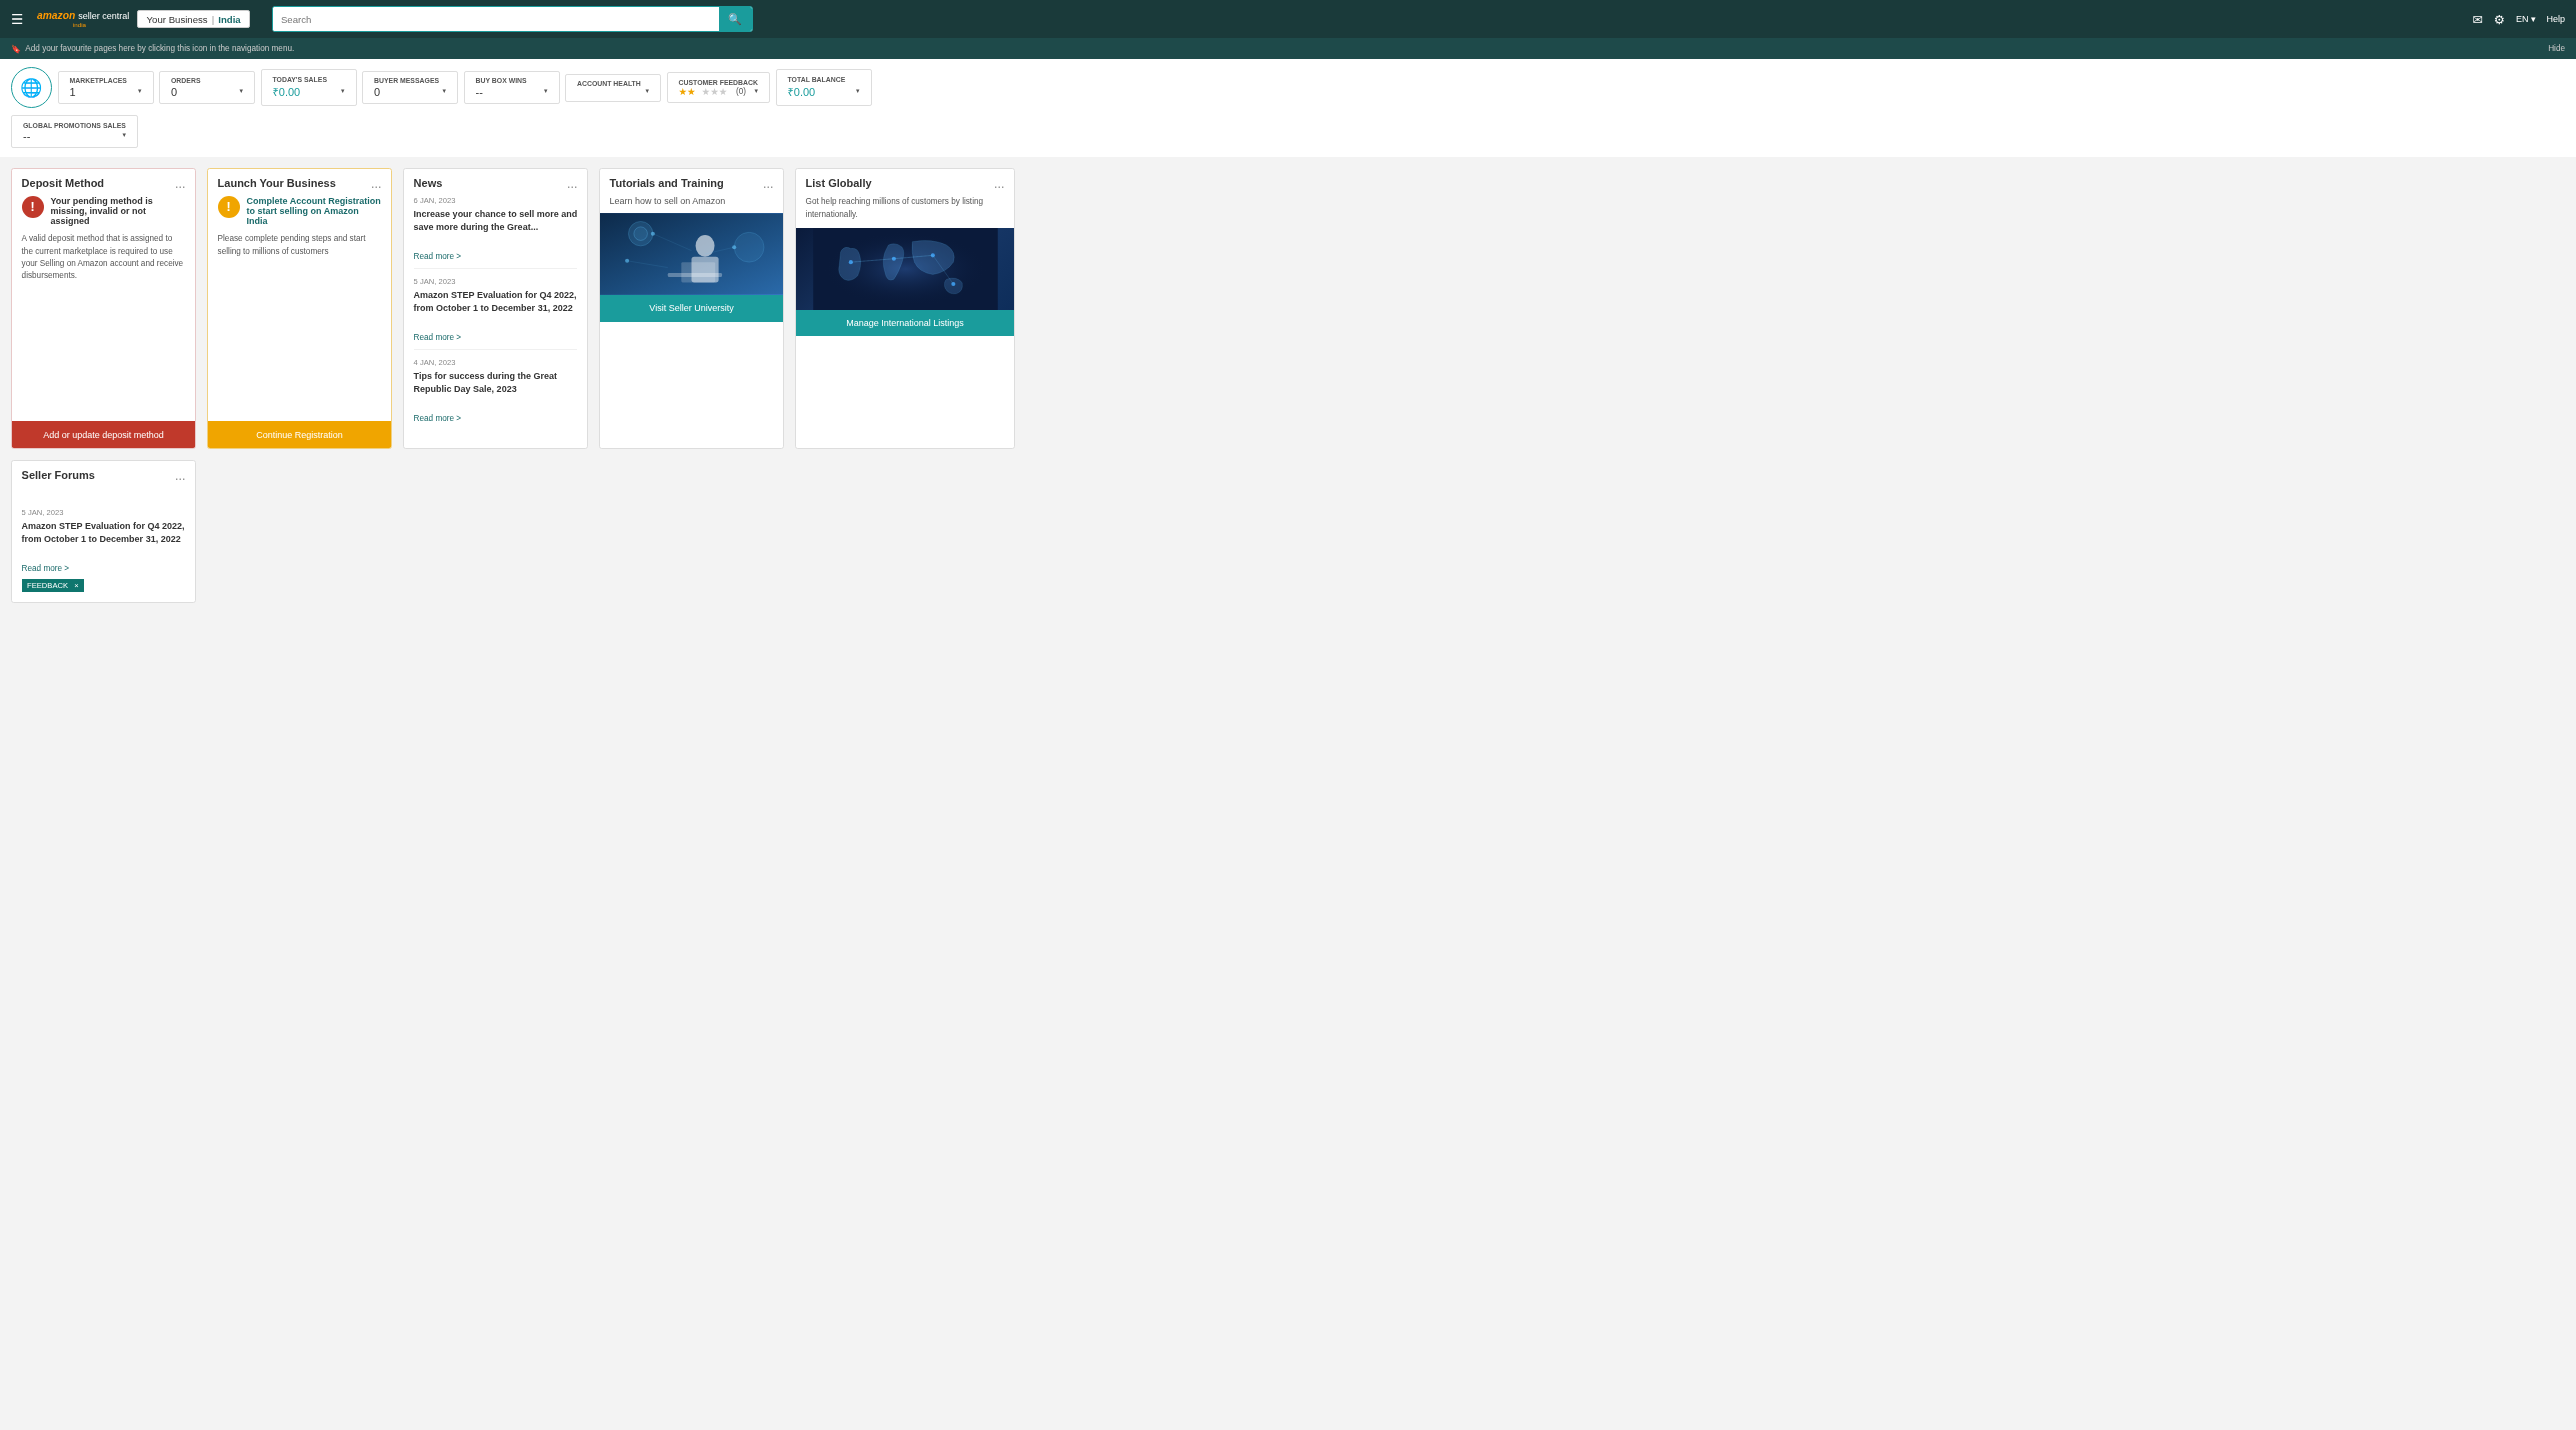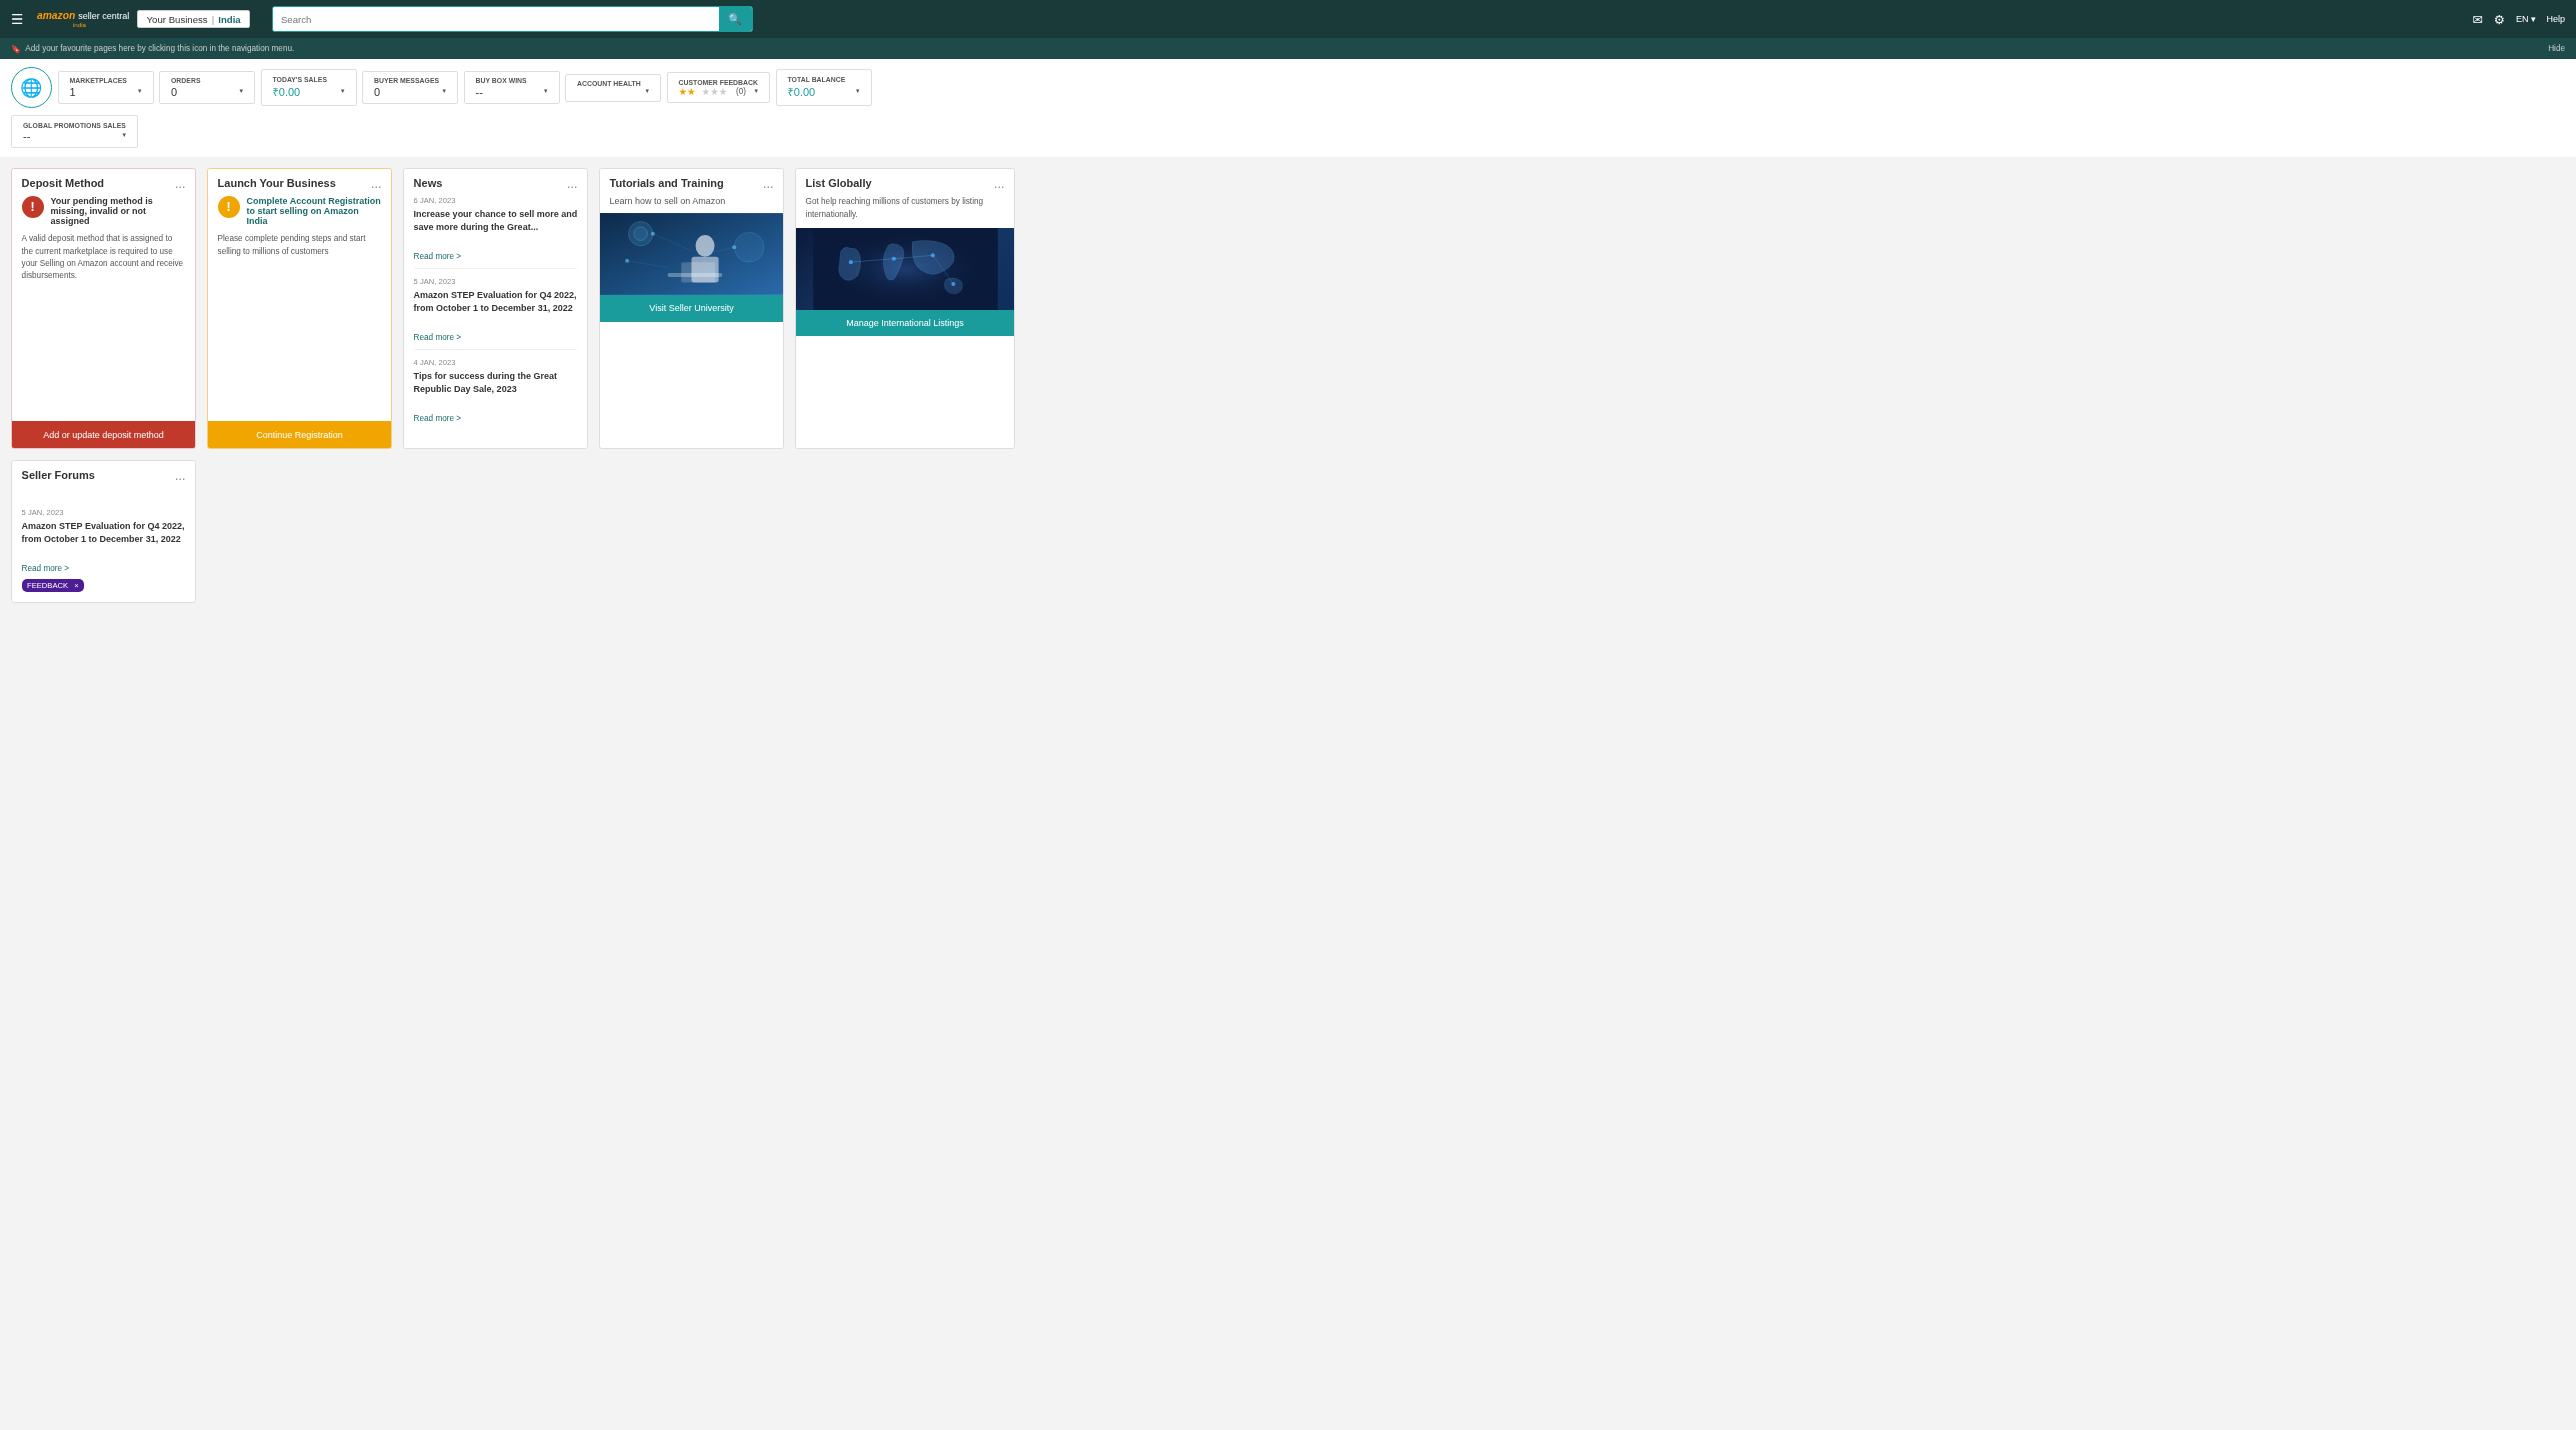--- a/index.html
+++ b/index.html
@@ -210,25 +210,25 @@
       width: 100%; height: 82px;
       background: linear-gradient(135deg, #0a1a3a 0%, #1a3a6a 50%, #0d2d5a 100%);
       display: flex; align-items: center; justify-content: center;
       overflow: hidden;
     }
 
     
     .seller-forums-card { width: 185px; gap: 20px; }
     .feedback-badge {
       display: inline-block;
-      background: #4c1d95;
+      background: #0f766e;
       color: #fff;
       font-size: 7.6px;
       padding: 2.1px 5.5px;
-      border-radius: 5px;
+      border-radius: 0;
       margin-top: 5.5px;
       cursor: pointer;
     }
     .feedback-x { margin-left: 4.1px; cursor: pointer; }
 
     
     .bottom-row {
       padding: 0 11px 11px;
       display: flex;
       gap: 11px;

